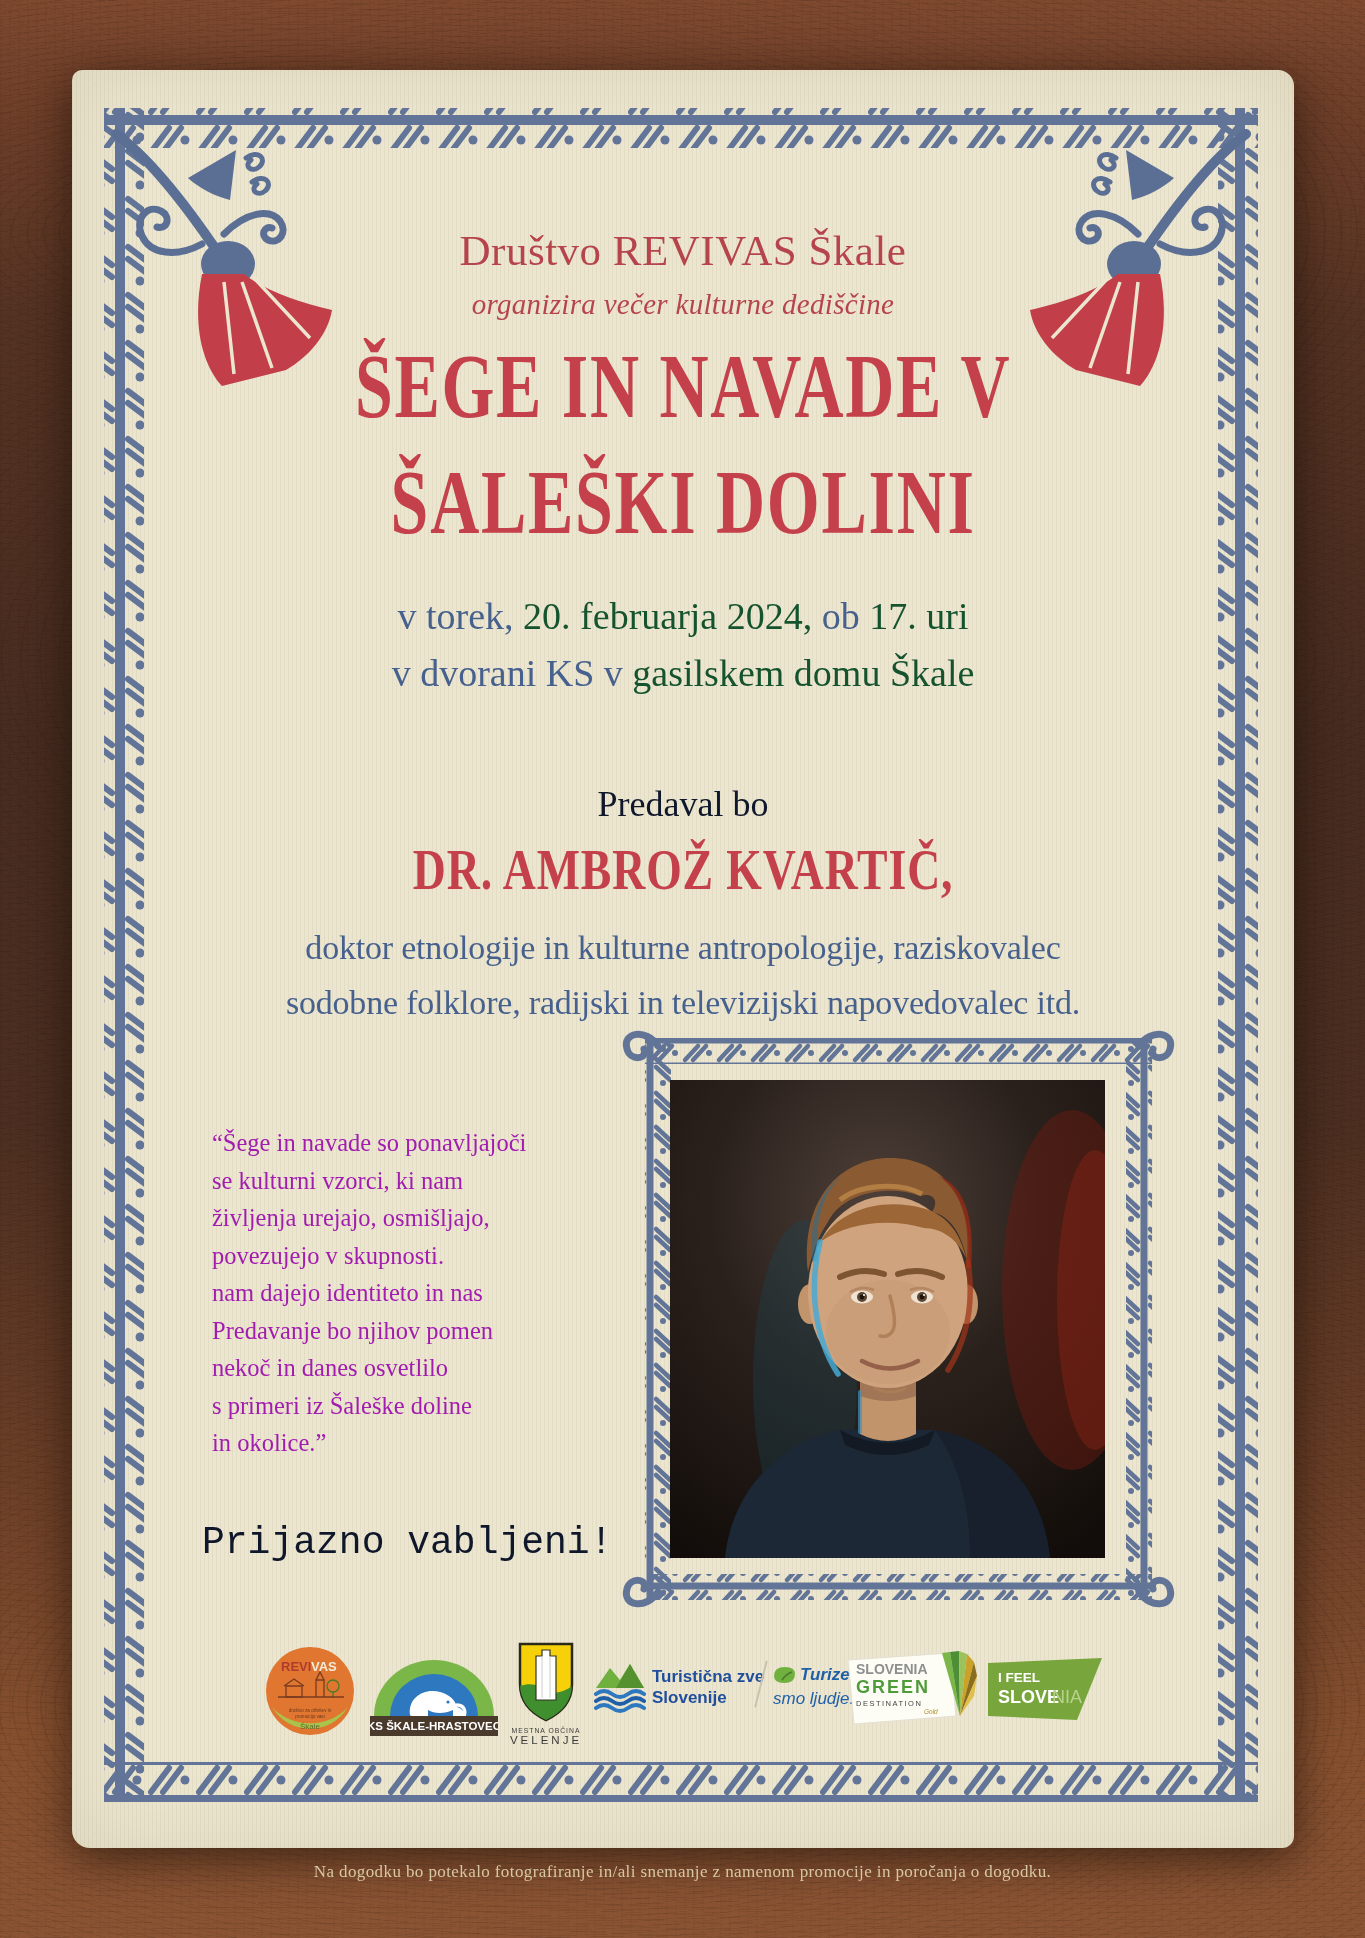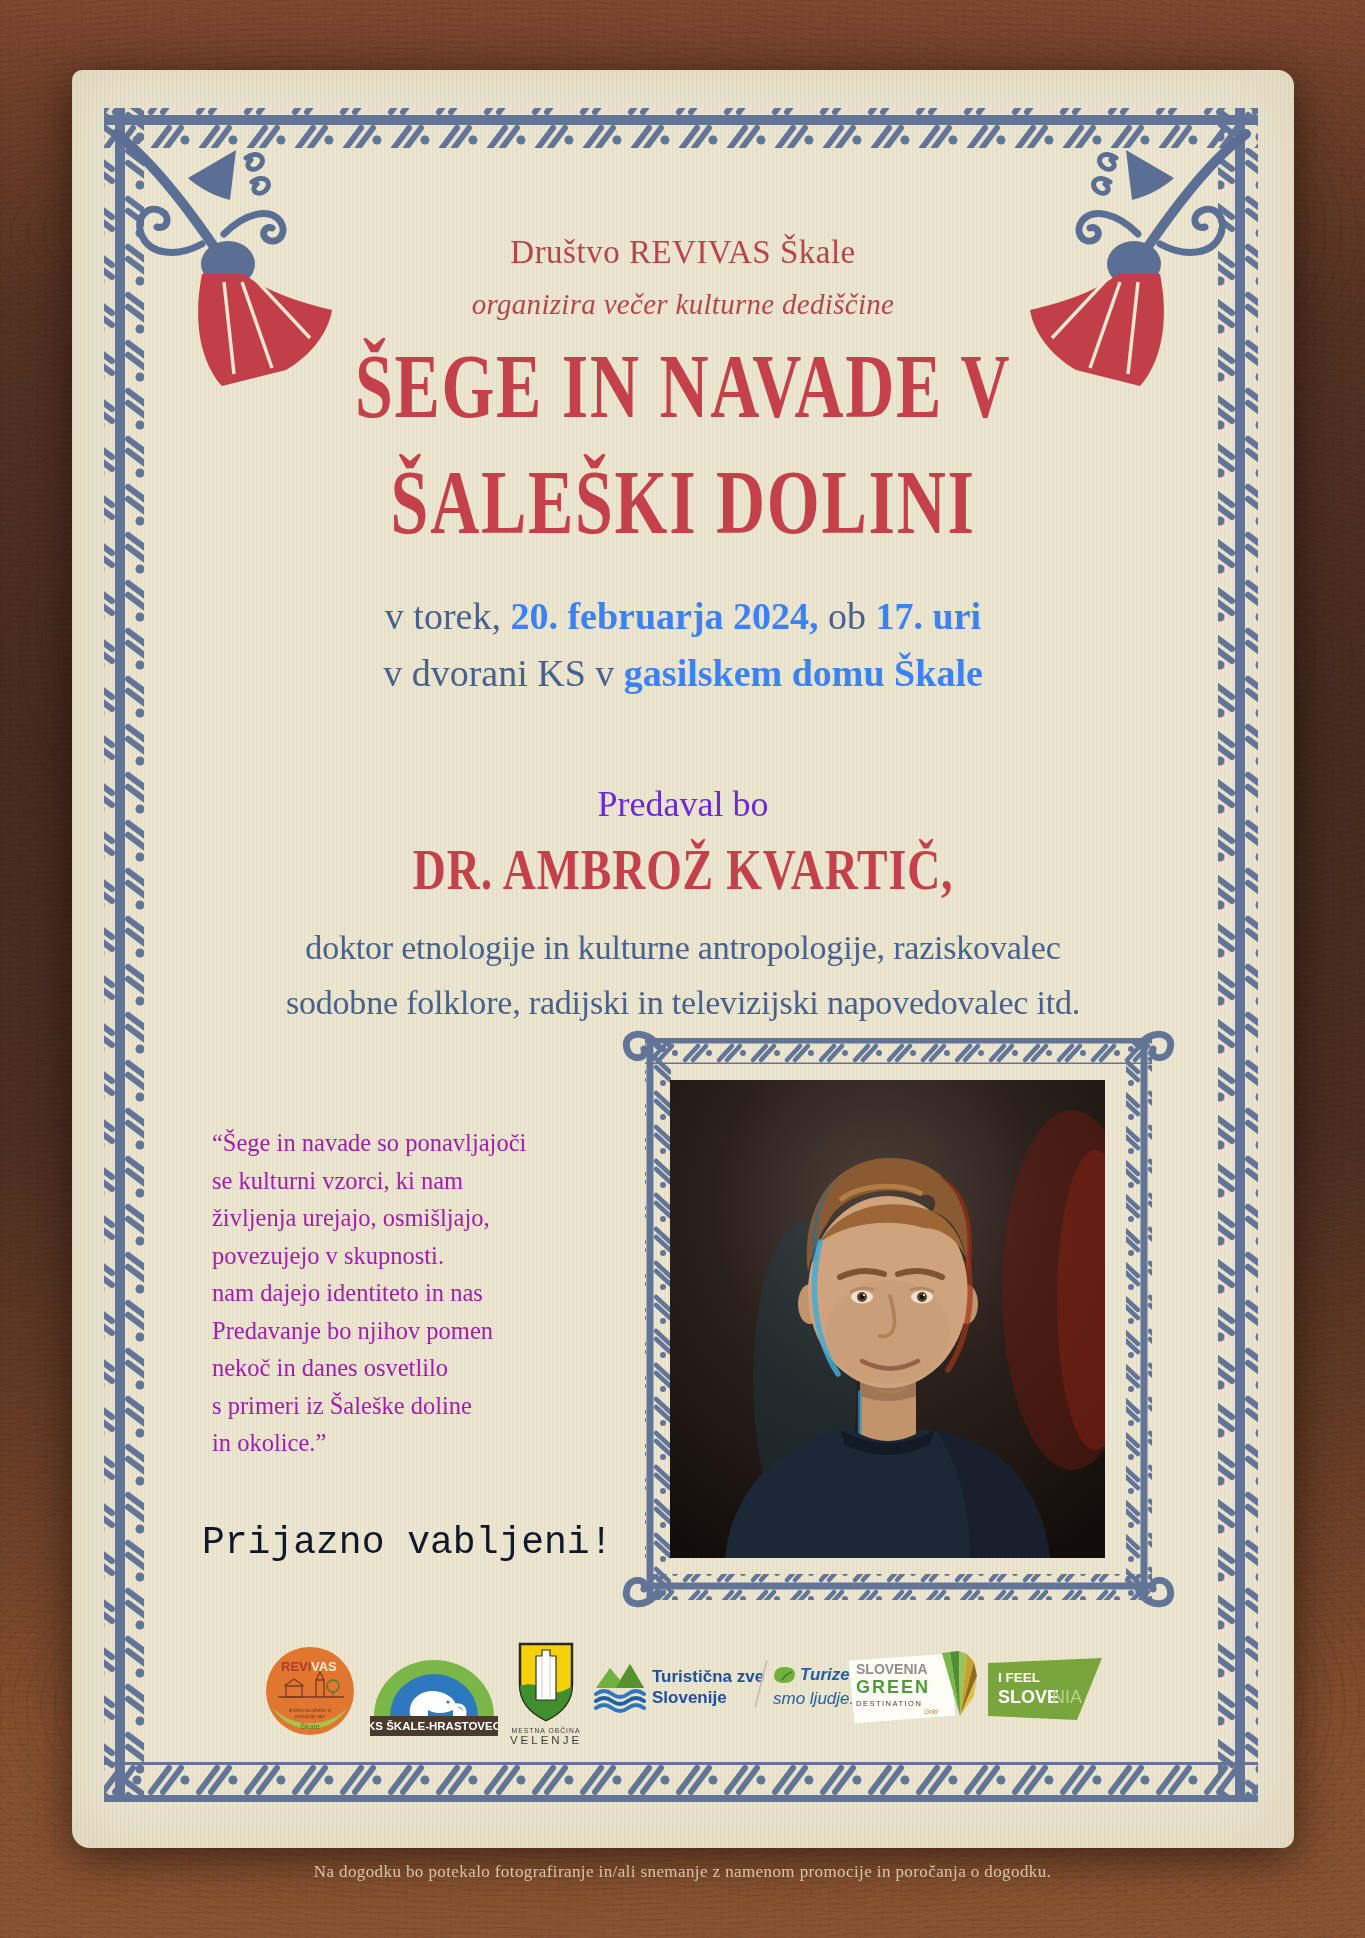--- a/index.html
+++ b/index.html
@@ -19,31 +19,31 @@
   .paper{
     position:absolute;left:72px;top:70px;width:1222px;height:1778px;
     background:#ece6d0;
     background-image:repeating-linear-gradient(90deg, rgba(120,100,60,.07) 0 1px, transparent 1px 4px);
     border-radius:10px 16px 12px 18px;
     box-shadow:0 10px 44px rgba(15,8,4,.6), inset 0 0 80px rgba(130,110,70,.14);
   }
   .deco{position:absolute;left:0;top:0;pointer-events:none;}
   .txt{position:absolute;left:148px;width:1070px;text-align:center;}
   .red{color:#b6444c;}
-  .dred{color:#3b82f6;font-weight:bold;}
+  .dred{color:#14532d;font-weight:normal;}
   .blue{color:#46618d;}
-  .intro1{top:234px;font-size:33px;letter-spacing:.5px;}
+  .intro1{top:226px;font-size:43px;letter-spacing:.5px;}
   .intro2{top:288px;font-size:29px;letter-spacing:.3px;font-style:italic;}
   .titleline{font-weight:bold;color:#c4414b;line-height:1;}
   .titleline .tl{display:inline-block;transform:scale(.85,1.14);transform-origin:50% 50%;letter-spacing:2px;white-space:nowrap;}
   .title1{top:346px;font-size:80px;}
   .title2{top:462px;font-size:80px;}
   .when{top:597px;font-size:38px;line-height:1;}
   .where{top:654px;font-size:38px;line-height:1;}
-  .predaval{top:783px;font-size:36px;color:#6d28d9;}
+  .predaval{top:783px;font-size:36px;color:#0f172a;}
   .speaker{top:845px;font-size:52px;font-weight:bold;color:#c4414b;line-height:1;}
   .speaker .tl{display:inline-block;transform:scale(.88,1.08);transform-origin:50% 50%;letter-spacing:1px;white-space:nowrap;}
   .desc{top:920px;font-size:34px;line-height:55px;color:#46618d;letter-spacing:-.2px;}
   .quote{position:absolute;left:212px;top:1124px;width:420px;text-align:left;
     font-size:24.5px;line-height:37.5px;color:#a21caf;}
   .invite{position:absolute;left:202px;top:1521px;font-size:38px;color:#0f172a;font-family:Liberation Mono, monospace;}
   .portrait{position:absolute;left:670px;top:1080px;width:435px;height:478px;}
   .logo{position:absolute;}
   .divider{position:absolute;left:760px;top:1660px;width:2px;height:48px;background:#c9c2ae;transform:rotate(14deg);}
   .footer{position:absolute;left:0;top:1862px;width:1365px;text-align:center;

